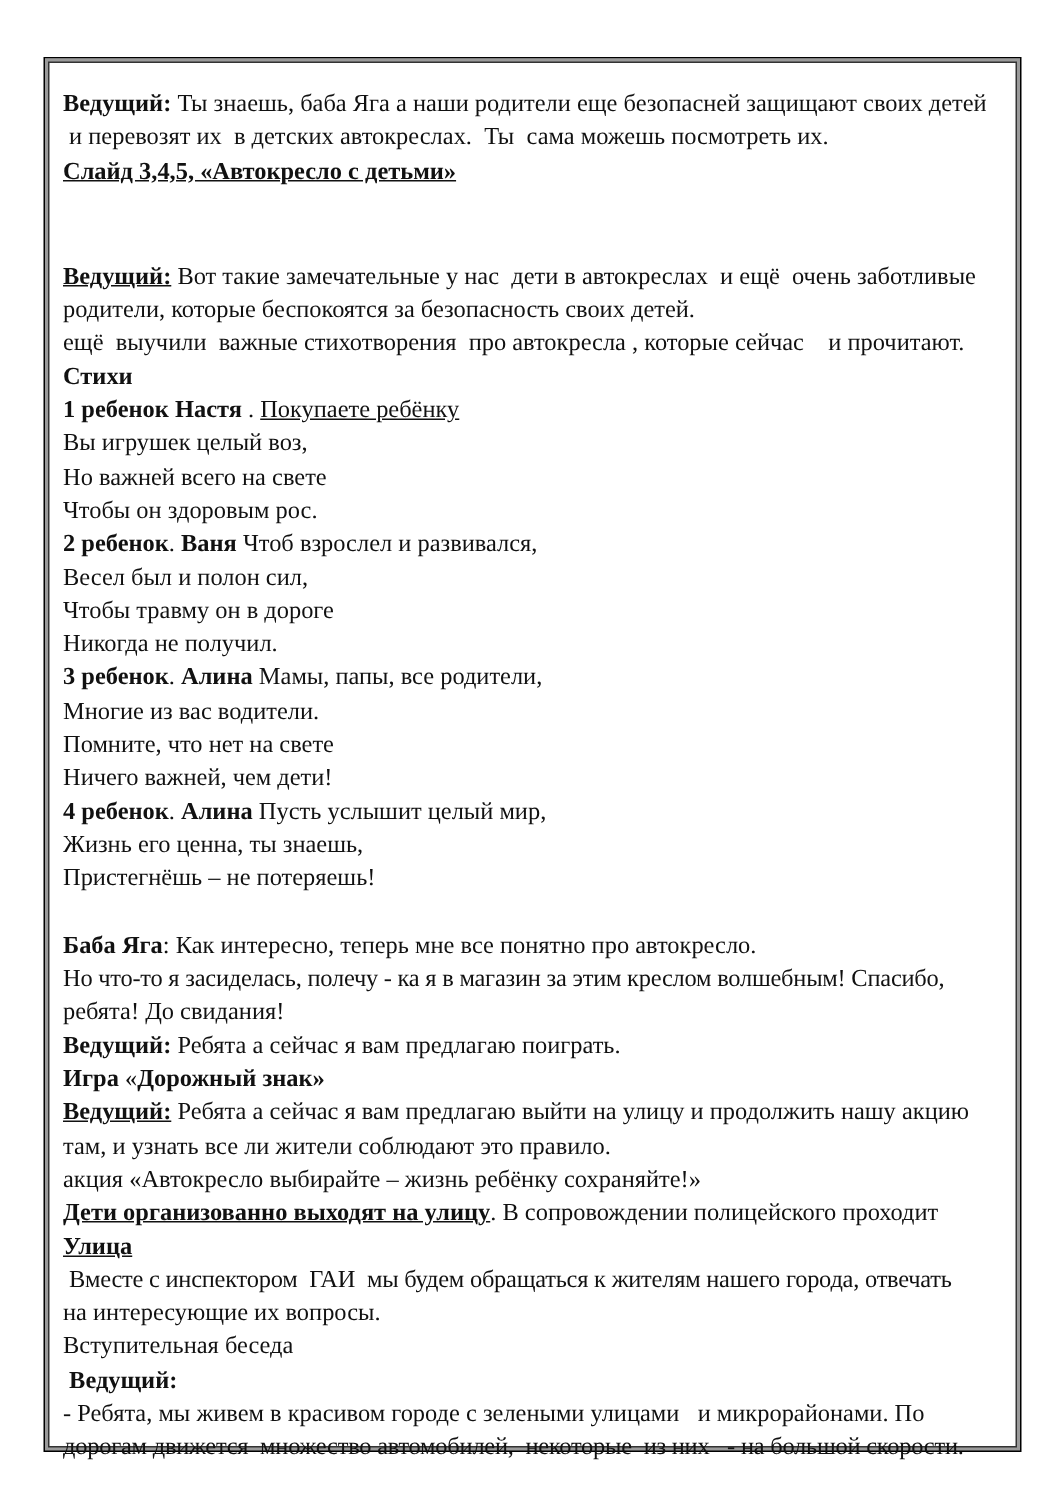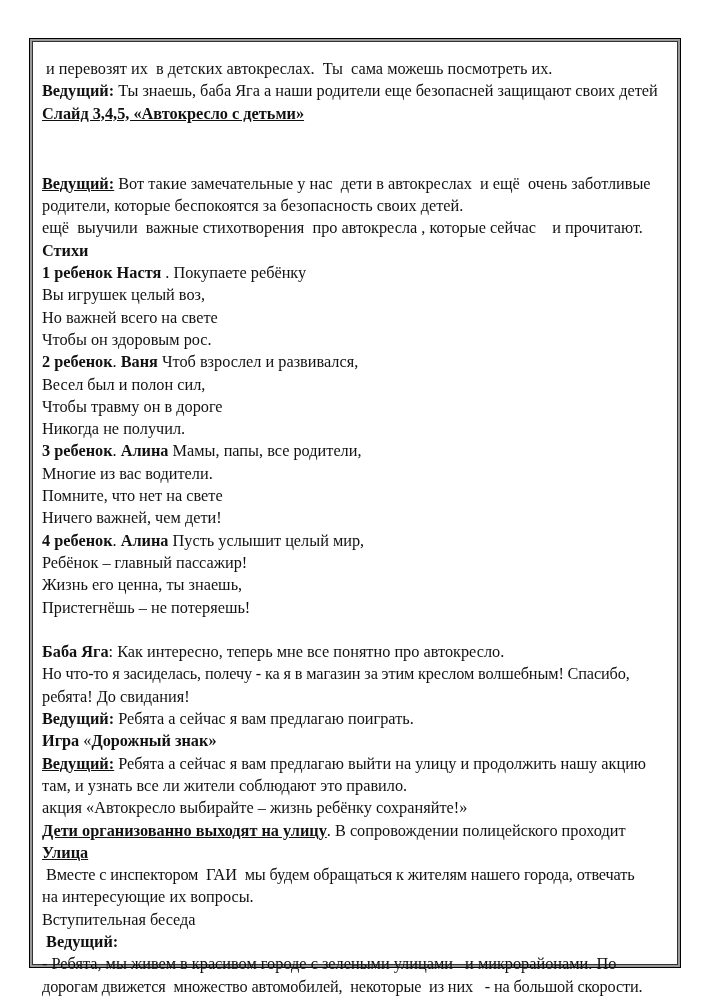--- a/index.html
+++ b/index.html
@@ -19,51 +19,50 @@
   .u { text-decoration: underline; }
   .blank { height: 22.3px; }
   .spaced { letter-spacing: -0.15px; }
 </style>
 </head>
 <body>
 
 <div class="frame"></div>
 
 <div class="content">
+  <div class="line" style="white-space: pre;"><span class="b" style="white-space: pre;">Ведущий:</span><span style="white-space: pre;"> Ты знаешь, баба Яга а наши родители еще безопасней защищают своих детей</span></div>
   <div class="line" style="white-space: pre;"> и перевозят их  в детских автокреслах.  Ты  сама можешь посмотреть их.</div>
-  <div class="line" style="white-space: pre;"><span class="b" style="white-space: pre;">Ведущий:</span><span style="white-space: pre;"> Ты знаешь, баба Яга а наши родители еще безопасней защищают своих детей</span></div>
   <div class="line b u" style="white-space: pre;">Слайд 3,4,5, «Автокресло с детьми»</div>
 
   <div class="line" style="white-space: pre; margin-top: 48px;"><span class="b u" style="white-space: pre;">Ведущий:</span><span style="white-space: pre;"> Вот такие замечательные у нас  дети в автокреслах  и ещё  очень заботливые</span></div>
   <div class="line" style="white-space: pre;">родители, которые беспокоятся за безопасность своих детей.</div>
 
   <div class="line" style="white-space: pre;">ещё  выучили  важные стихотворения  про автокресла , которые сейчас    и прочитают.</div>
   <div class="line b" style="white-space: pre;">Стихи</div>
 
   <div>
-    <div class="line" style="white-space: pre;"><span class="b" style="white-space: pre;">1 ребенок Настя</span><span style="white-space: pre;"> . </span><span style="white-space: pre;">Покупаете ребёнку</span></div>
+    <div class="line" style="white-space: pre;"><span class="b" style="white-space: pre;">1 ребенок Настя</span><span style="white-space: pre;"> . </span><span style="white-space: pre; text-decoration: underline;">Покупаете ребёнку</span></div>
     <div class="line" style="white-space: pre;">Вы игрушек целый воз,</div>
     <div class="line" style="white-space: pre;">Но важней всего на свете</div>
     <div class="line" style="white-space: pre;">Чтобы он здоровым рос.</div>
   </div>
   <div>
     <div class="line" style="white-space: pre;"><span class="b" style="white-space: pre;">2 ребенок</span><span style="white-space: pre;">. </span><span class="b" style="white-space: pre;">Ваня</span><span style="white-space: pre;"> Чтоб взрослел и развивался,</span></div>
     <div class="line" style="white-space: pre;">Весел был и полон сил,</div>
     <div class="line" style="white-space: pre;">Чтобы травму он в дороге</div>
     <div class="line" style="white-space: pre;">Никогда не получил.</div>
   </div>
   <div>
     <div class="line" style="white-space: pre;"><span class="b" style="white-space: pre;">3 ребенок</span><span style="white-space: pre;">. </span><span class="b" style="white-space: pre;">Алина</span><span style="white-space: pre;"> Мамы, папы, все родители,</span></div>
     <div class="line" style="white-space: pre;">Многие из вас водители.</div>
     <div class="line" style="white-space: pre;">Помните, что нет на свете</div>
     <div class="line" style="white-space: pre;">Ничего важней, чем дети!</div>
   </div>
   <div>
     <div class="line" style="white-space: pre;"><span class="b" style="white-space: pre;">4 ребенок</span><span style="white-space: pre;">. </span><span class="b" style="white-space: pre;">Алина</span><span style="white-space: pre;"> Пусть услышит целый мир,</span></div>
-    <div class="line" style="white-space: pre;">Ребёнок – главный пассажир!</div>
     <div class="line" style="white-space: pre;">Жизнь его ценна, ты знаешь,</div>
     <div class="line" style="white-space: pre;">Пристегнёшь – не потеряешь!</div>
   </div>
 
   <div class="blank"></div>
 
   <div class="line" style="white-space: pre;"><span class="b" style="white-space: pre;">Баба Яга</span><span style="white-space: pre;">: Как интересно, теперь мне все понятно про автокресло.</span></div>
   <div class="line spaced" style="white-space: pre;">Но что-то я засиделась, полечу - ка я в магазин за этим креслом волшебным! Спасибо,</div>
   <div class="line" style="white-space: pre;">ребята! До свидания!</div>
 

